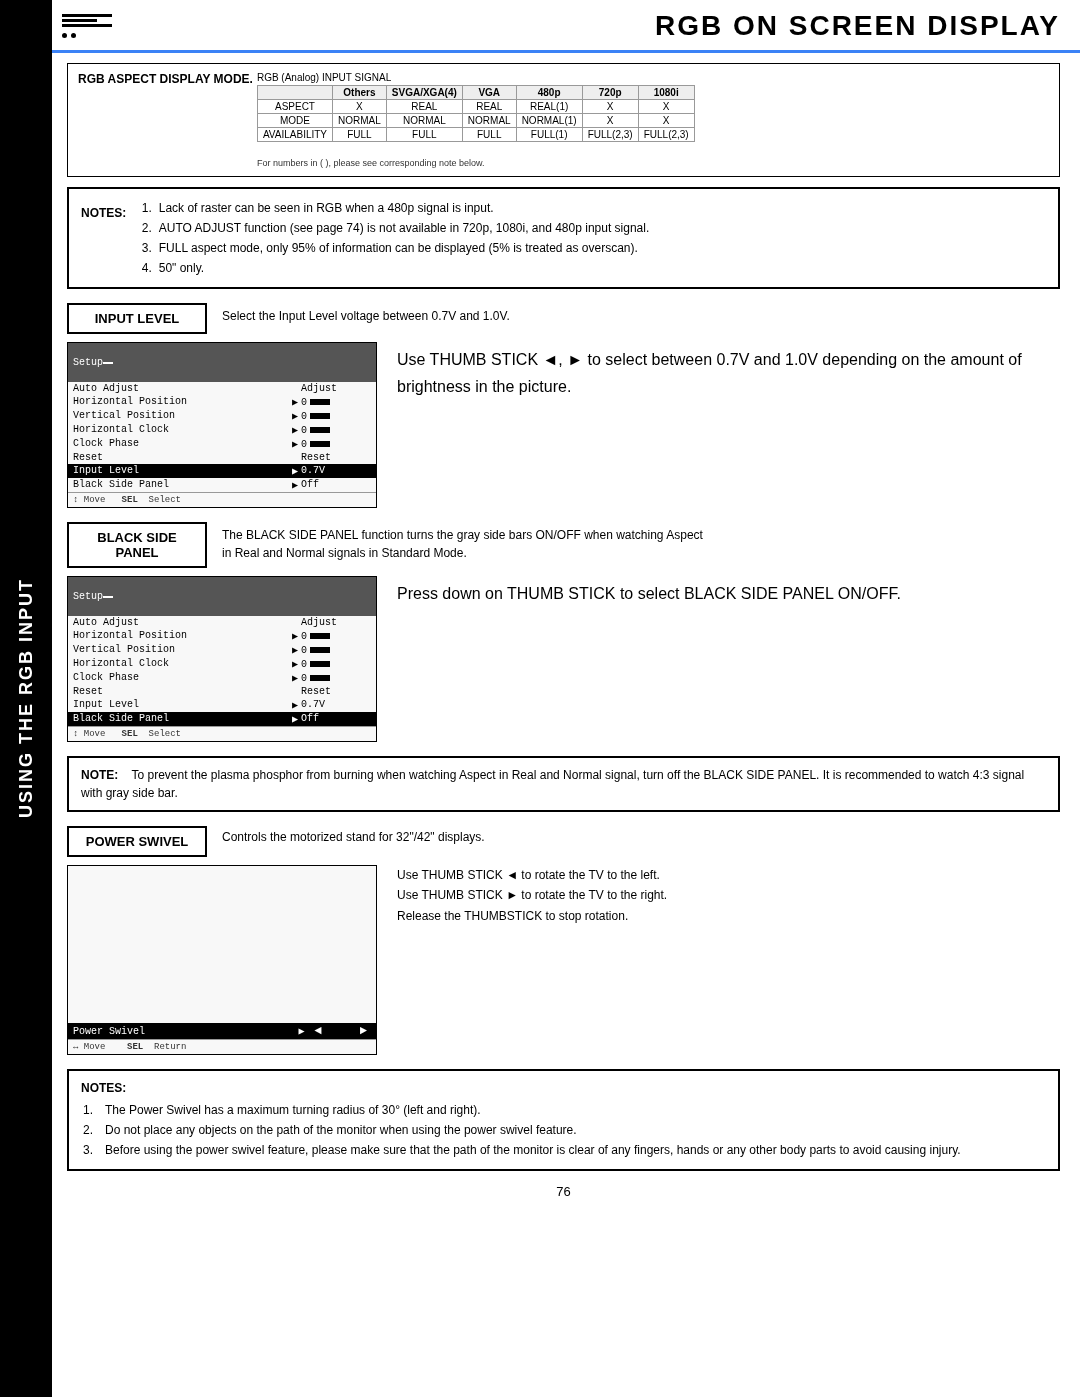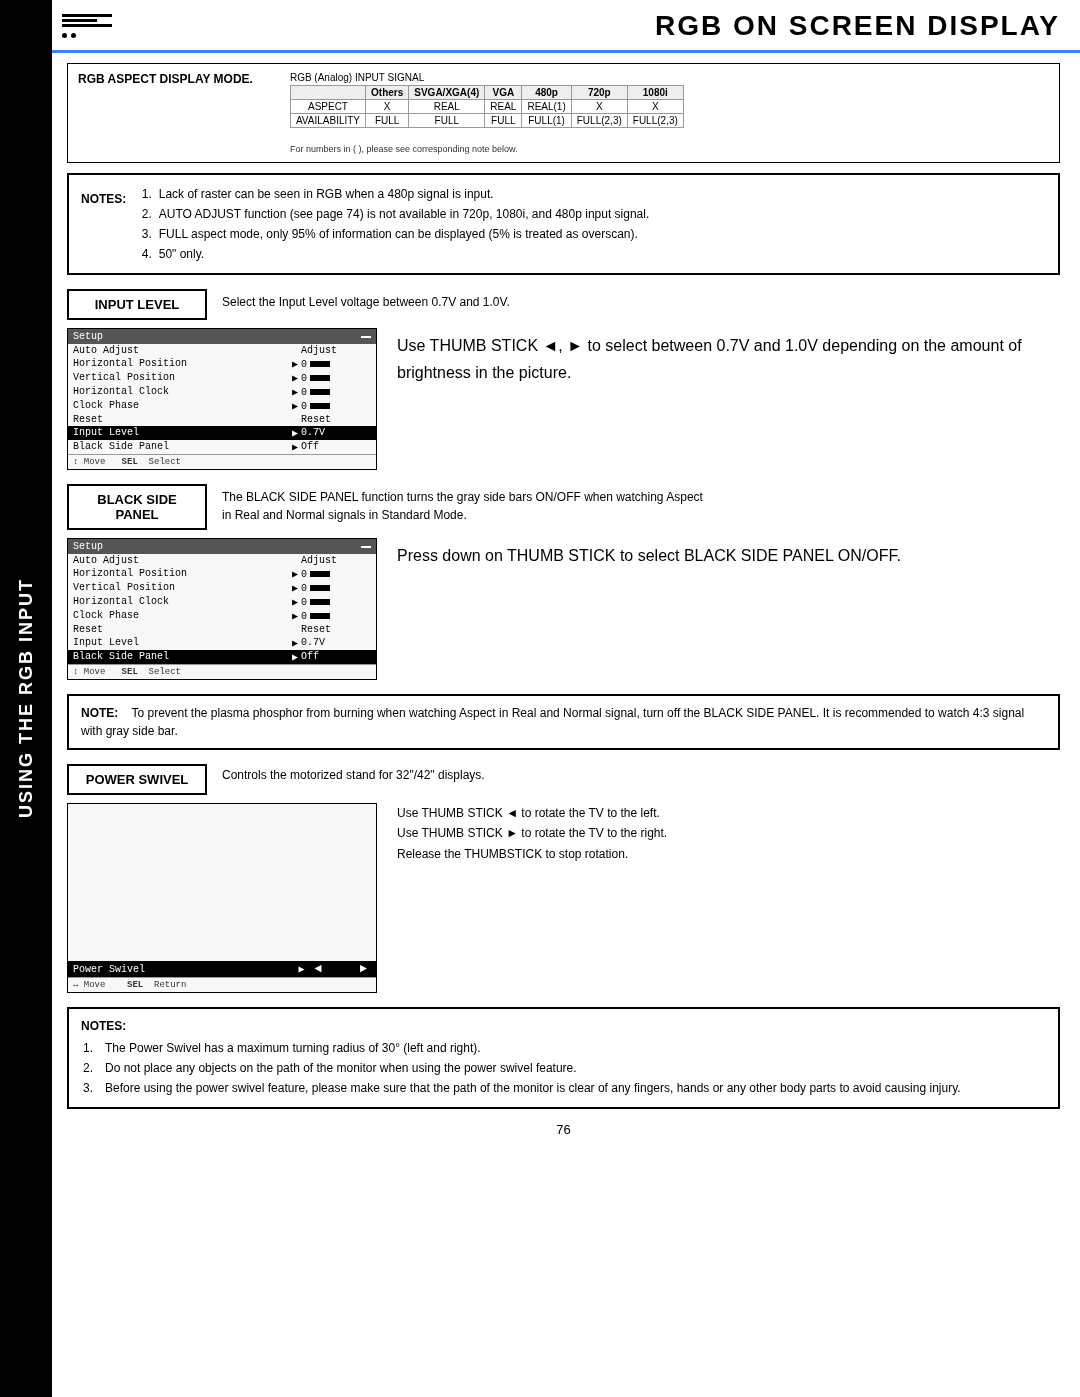--- a/index.html
+++ b/index.html
@@ -89,21 +89,21 @@
       flex: 1;
     }
     
     .aspect-section {
       border: 1px solid #000;
       padding: 8px 10px;
       margin-bottom: 10px;
     }
     .aspect-section-inner {
       display: flex;
-      gap: 37px;
+      gap: 4px;
       align-items: flex-start;
     }
     .aspect-label {
       font-size: 12px;
       font-weight: bold;
       white-space: nowrap;
     }
     .aspect-table {
       border-collapse: collapse;
       font-size: 10px;
@@ -169,24 +169,23 @@
       width: 310px;
       flex-shrink: 0;
       font-size: 10px;
       font-family: 'Courier New', monospace;
       background: #f8f8f8;
       padding: 0;
     }
     .osd-menu-title {
       background: #555;
       color: #fff;
-      padding: 2px 5px;
+      padding: 14px 5px;
       display: flex;
       align-items: center;
-      justify-content: space-between;
       font-size: 10px;
     }
     .osd-menu-title-bar {
       background: #fff;
       width: 10px;
       height: 2px;
       display: inline-block;
     }
     .osd-menu-row {
       display: flex;
@@ -382,20 +381,29 @@
                 <tr>
                   <td>ASPECT</td>
                   <td>X</td>
                   <td>REAL</td>
                   <td>REAL</td>
                   <td>REAL(1)</td>
                   <td>X</td>
                   <td>X</td>
                 </tr>
                 <tr>
+                  <td>MODE</td>
+                  <td>NORMAL</td>
+                  <td>NORMAL</td>
+                  <td>NORMAL</td>
+                  <td>NORMAL(1)</td>
+                  <td>X</td>
+                  <td>X</td>
+                </tr>
+                <tr>
                   <td>AVAILABILITY</td>
                   <td>FULL</td>
                   <td>FULL</td>
                   <td>FULL</td>
                   <td>FULL(1)</td>
                   <td>FULL(2,3)</td>
                   <td>FULL(2,3)</td>
                 </tr>
               </tbody>
             </table>

